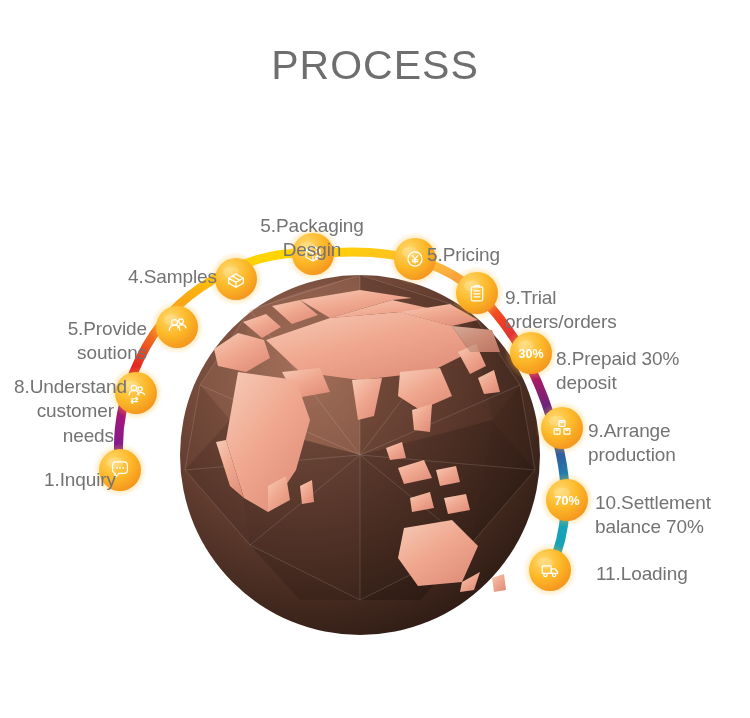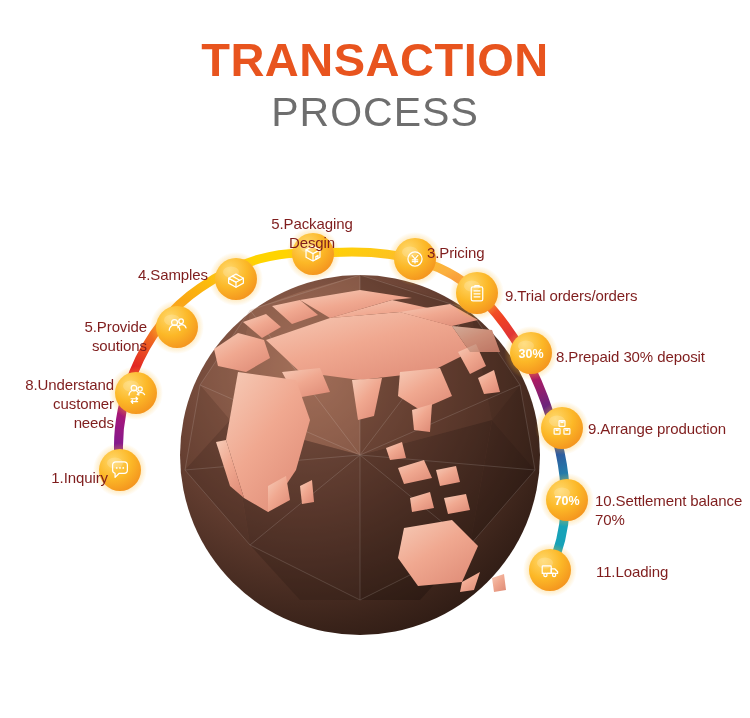--- a/index.html
+++ b/index.html
@@ -54,37 +54,36 @@
   #scene-svg {
     position: absolute;
     top: 0;
     left: 0;
   }
 
   
   .node-label {
     position: absolute;
     font-family: "Liberation Sans", sans-serif;
-    font-size: 15px;
-    color: #7f1d1d;
+    font-size: 19px;
+    color: #737373;
     line-height: 1.28;
     white-space: pre-line;
     letter-spacing: -0.1px;
   }
   .lbl-right { text-align: left; }
   .lbl-left  { text-align: right; }
   .lbl-center{ text-align: center; }
 </style>
 </head>
 <body>
 
 <div id="canvas">
 
   <div id="title-block">
-    <span id="title-main">TRANSACTION</span>
     <span id="title-sub">PROCESS</span>
   </div>
 
   <div id="scene">
 
     <svg id="scene-svg" width="750" height="718" viewBox="0 0 750 718">
       <defs>
 
         <linearGradient id="arcGradA" x1="0" y1="1" x2="0.55" y2="0">
           <stop offset="0" stop-color="#6a1b9a"></stop>
@@ -320,27 +319,27 @@
               <path d="M1.5,-1.5 h4.2 l3.6,3.6 v1.9 h-7.8 z"></path>
               <circle cx="-5.6" cy="6" r="2"></circle>
               <circle cx="5" cy="6" r="2"></circle>
               <path d="M-9.5,4 h1.9 m4.2,0 h7.9"></path>
             </g>
           </g>
         </g>
     </svg>
 
     <div id="labels-layer">
-        <div class="node-label lbl-left" style="left: 34px; top: 468px; width: 74px;">1.Inquiry</div>
+        <div class="node-label lbl-left" style="left: 42px; top: 468px; width: 74px;">1.Inquiry</div>
         <div class="node-label lbl-left" style="left: 14px; top: 375px; width: 100px;">8.Understand
 customer needs</div>
         <div class="node-label lbl-left" style="left: 32px; top: 317px; width: 115px;">5.Provide soutions</div>
-        <div class="node-label lbl-left" style="left: 138px; top: 265px; width: 70px;">4.Samples</div>
+        <div class="node-label lbl-left" style="left: 128px; top: 265px; width: 70px;">4.Samples</div>
         <div class="node-label lbl-center" style="left: 247px; top: 214px; width: 130px;">5.Packaging Desgin</div>
-        <div class="node-label lbl-right" style="left: 427px; top: 243px; width: 70px;">3.Pricing</div>
+        <div class="node-label lbl-right" style="left: 427px; top: 243px; width: 70px;">5.Pricing</div>
         <div class="node-label lbl-right" style="left: 505px; top: 286px; width: 135px;">9.Trial orders/orders</div>
         <div class="node-label lbl-right" style="left: 556px; top: 347px; width: 150px;">8.Prepaid 30% deposit</div>
         <div class="node-label lbl-right" style="left: 588px; top: 419px; width: 145px;">9.Arrange production</div>
         <div class="node-label lbl-right" style="left: 595px; top: 491px; width: 158px;">10.Settlement balance 70%</div>
         <div class="node-label lbl-right" style="left: 572px; top: 562px; width: 80px; margin-left: 24px;">11.Loading</div>
       </div>
   </div>
 </div>
 
 </body></html>

